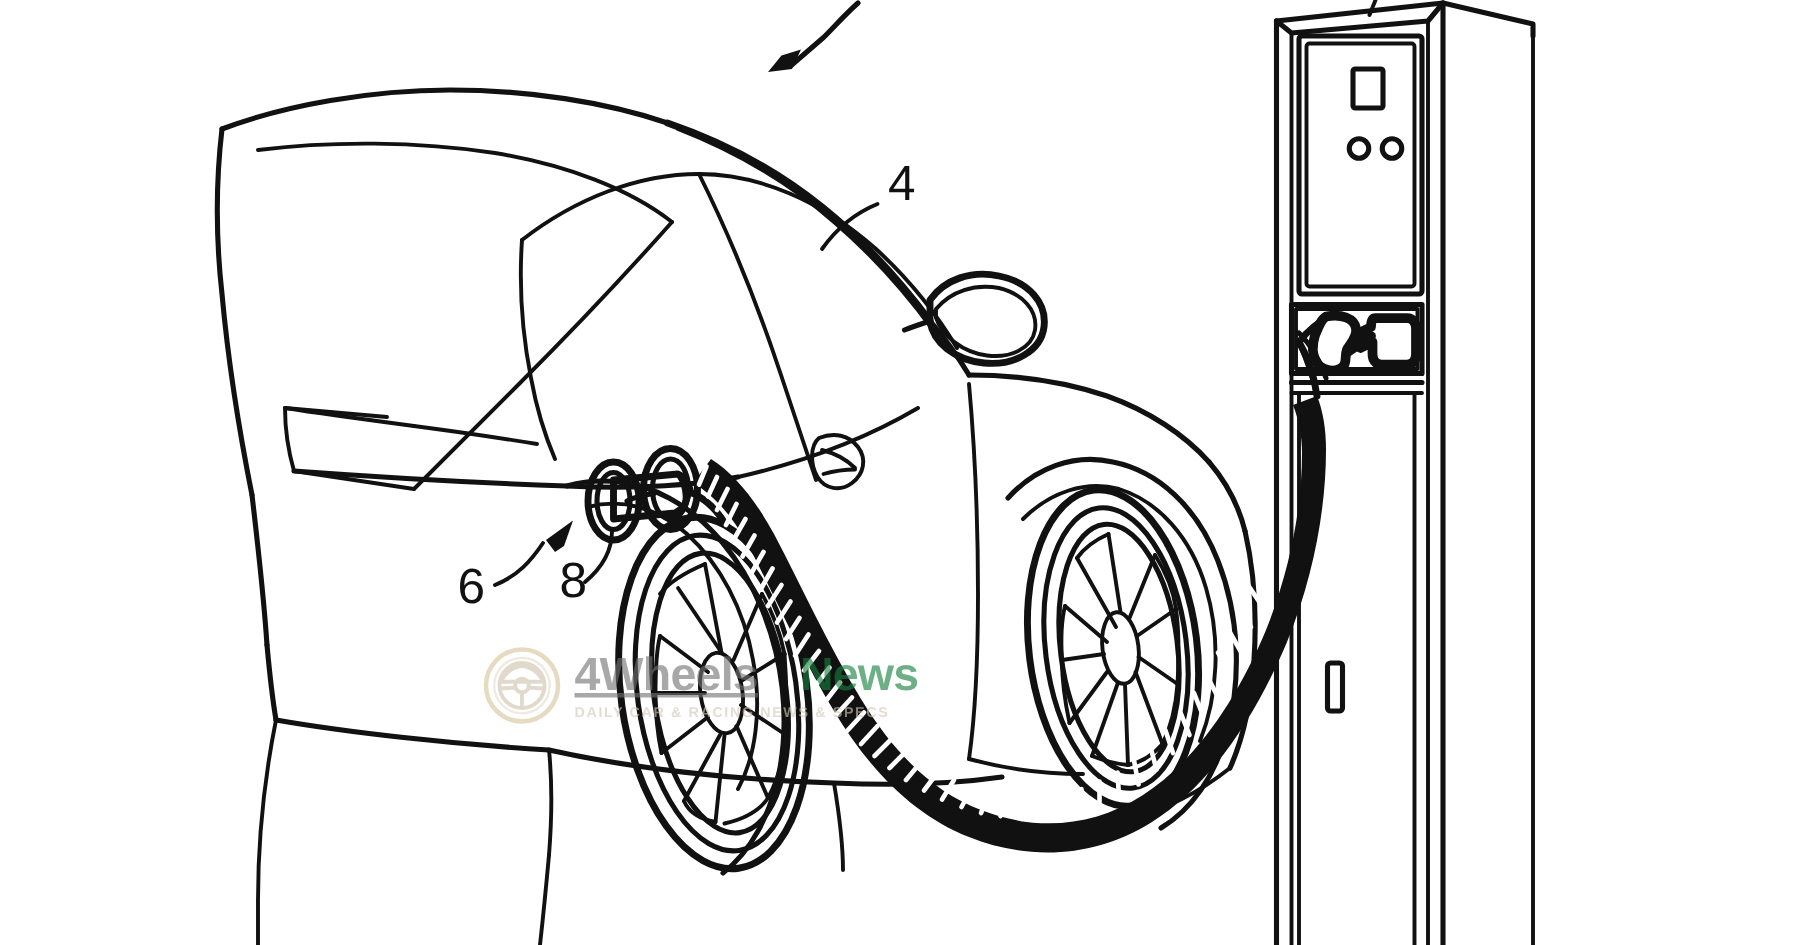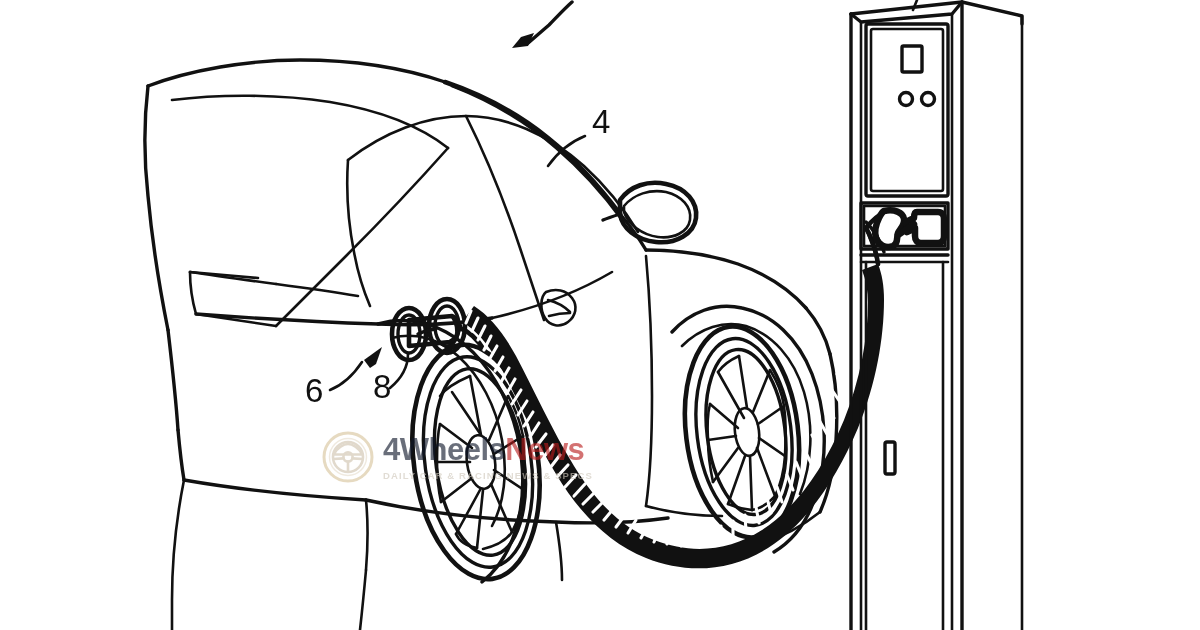--- a/index.html
+++ b/index.html
@@ -70,22 +70,22 @@
     justify-content: center;
     line-height: 1;
   }
   .wm-title {
     font-family: "Liberation Sans", sans-serif;
     font-size: 31px;
     font-weight: 700;
     letter-spacing: -0.5px;
     white-space: nowrap;
   }
-  .wm-title .wm-light { color: #0f172a; }
-  .wm-title .wm-gold  { color: #b91c1c; }
+  .wm-title .wm-light { color: #737373; text-decoration: underline; }
+  .wm-title .wm-gold  { color: #15803d; padding-left: 28px; }
   .wm-tag {
     font-family: "Liberation Sans", sans-serif;
     font-size: 9.5px;
     font-weight: 700;
     letter-spacing: 1.1px;
     color: #cfc8bb;
     margin-top: 6px;
     white-space: nowrap;
   }
 </style>

